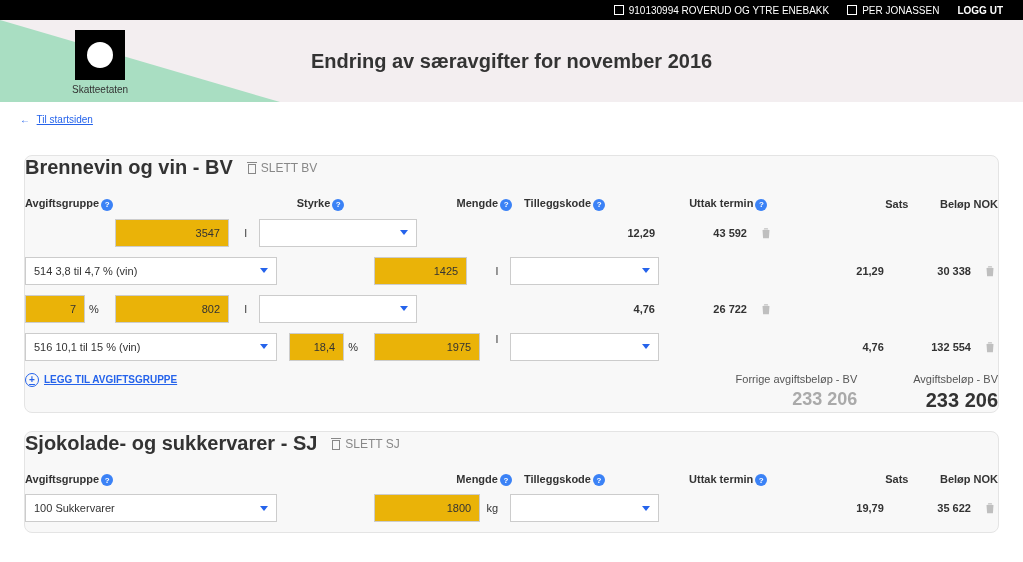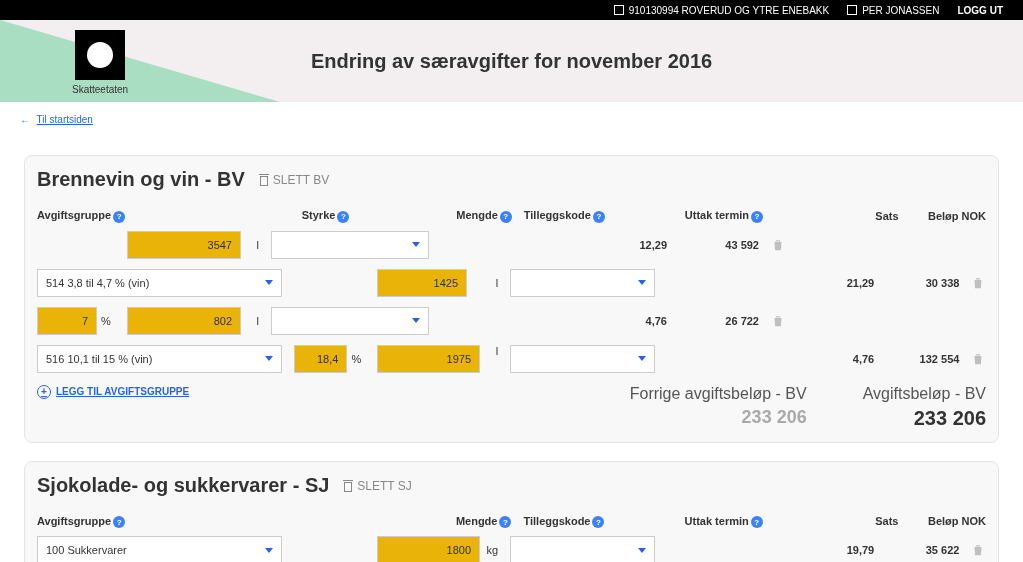--- a/index.html
+++ b/index.html
@@ -15,21 +15,21 @@
     .logo-wrap { position: absolute; left: 72px; top: 10px; text-align: center; z-index: 2; }
     .logo { width: 50px; height: 50px; background: #000; display: flex; align-items: center; justify-content: center; margin: 0 auto; }
     .logo-inner { width: 26px; height: 26px; border-radius: 50%; background: #fff; position: relative; }
     .logo-caption { font-size: 10px; margin-top: 4px; }
     .header-title { position: absolute; left: 50%; transform: translateX(-50%); top: 30px; font-size: 20px; font-weight: bold; color: #333; }
 
     .breadcrumb { padding: 12px 20px; font-size: 10px; }
     .breadcrumb a { color: #2563eb; text-decoration: underline; }
     .breadcrumb .arrow { color: #2563eb; margin-right: 4px; }
 
-    .panel { background: #f8f8f8; border: 1px solid #e4e4e4; border-radius: 8px; margin: 18px 24px; padding: 12px; }
+    .panel { background: #f8f8f8; border: 1px solid #e4e4e4; border-radius: 8px; margin: 18px 24px; padding: 0; }
     .panel-header { display: flex; align-items: baseline; gap: 14px; margin-bottom: 18px; }
     .panel-title { font-size: 20px; font-weight: bold; color: #333; }
     .panel-delete { color: #888; font-size: 12px; display: inline-flex; align-items: center; gap: 4px; cursor: pointer; }
 
     .trash-icon { width: 10px; height: 12px; display: inline-block; position: relative; }
     .trash-icon::before { content: ""; position: absolute; top: 2px; left: 1px; right: 1px; bottom: 0; border: 1px solid #888; }
     .trash-icon::after { content: ""; position: absolute; top: 0; left: 0; right: 0; height: 1px; background: #888; }
 
     .col-headers { display: flex; gap: 12px; margin-bottom: 8px; font-size: 11px; font-weight: bold; color: #333; align-items: center; }
     .col-headers .help { width: 12px; height: 12px; border-radius: 50%; background: #3b82f6; color: #fff; display: inline-flex; align-items: center; justify-content: center; font-size: 8px; font-weight: bold; margin-left: 2px; }
@@ -49,21 +49,21 @@
     .unit { font-size: 11px; color: #333; width: 14px; }
     .static-num { text-align: right; font-size: 11px; font-weight: bold; color: #333; }
 
     .trash-btn { width: 14px; height: 14px; cursor: pointer; opacity: 0.5; }
     .trash-btn svg { width: 100%; height: 100%; fill: #888; }
 
     .panel-footer { display: flex; justify-content: space-between; align-items: flex-start; margin-top: 12px; }
     .add-link { color: #2563eb; font-size: 10px; font-weight: bold; text-decoration: underline; display: inline-flex; align-items: center; gap: 5px; cursor: pointer; }
     .add-circle { width: 14px; height: 14px; border: 1px solid #2563eb; border-radius: 50%; display: inline-flex; align-items: center; justify-content: center; color: #2563eb; font-size: 10px; text-decoration: none; }
     .totals { display: flex; gap: 56px; text-align: right; }
-    .totals .label { font-size: 16px; color: #555; margin-bottom: 4px; }
+    .totals .label { font-size: 11px; color: #555; margin-bottom: 4px; }
     .totals .prev { font-size: 18px; font-weight: bold; color: #aaa; }
     .totals .curr { font-size: 20px; font-weight: bold; color: #333; }
   </style>
 </head>
 <body>
 
 <div class="topbar">
   <div class="topbar-item">
     <span class="topbar-icon"></span>
     <span>910130994 ROVERUD OG YTRE ENEBAKK</span>

